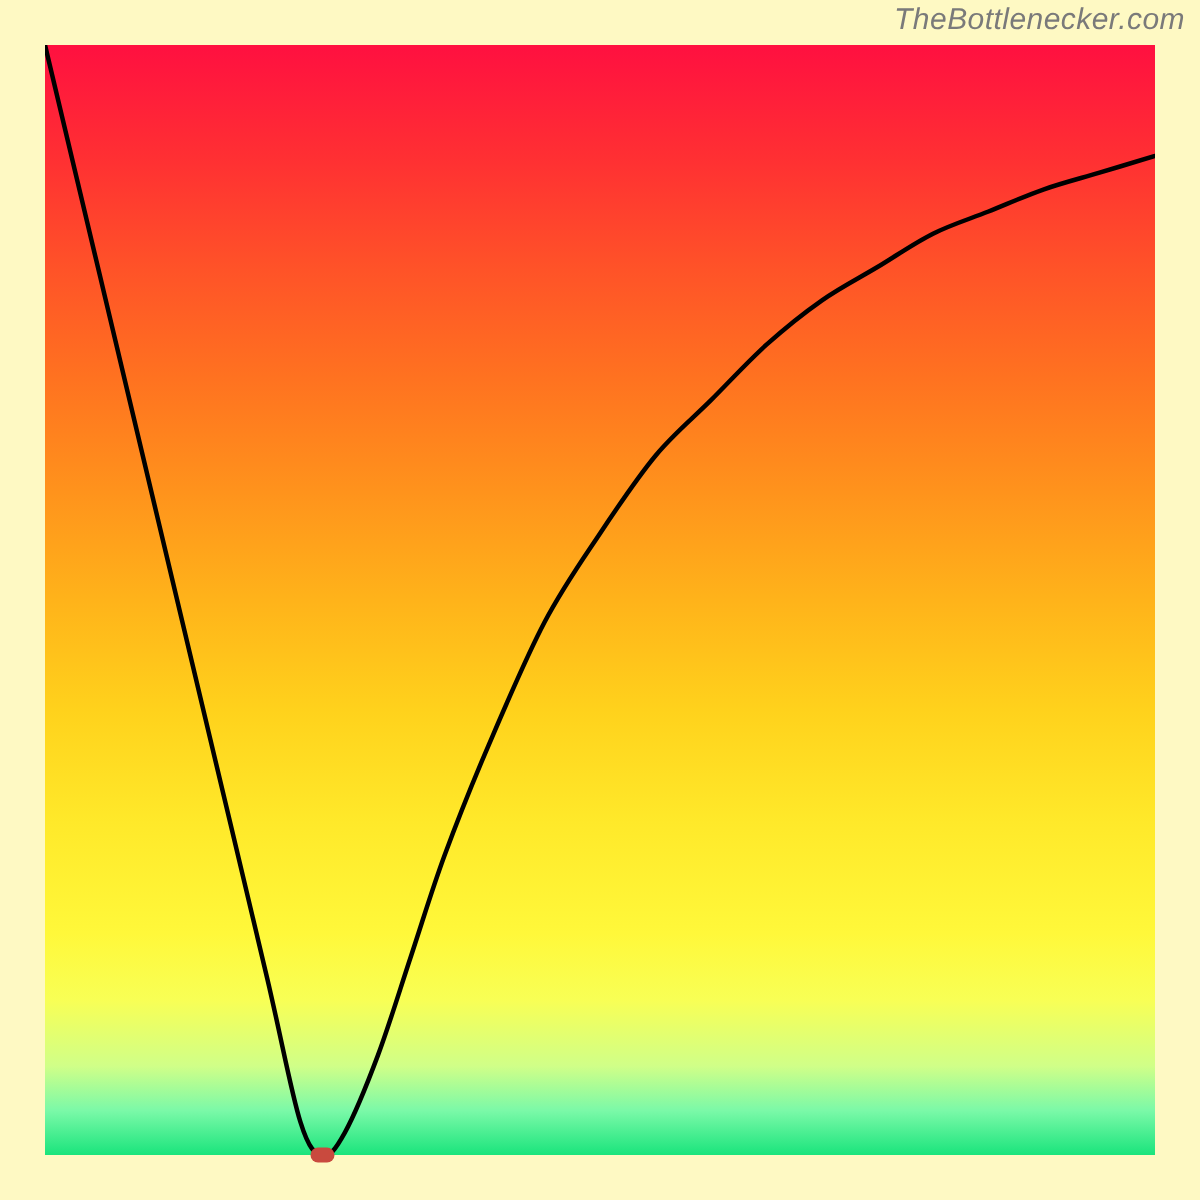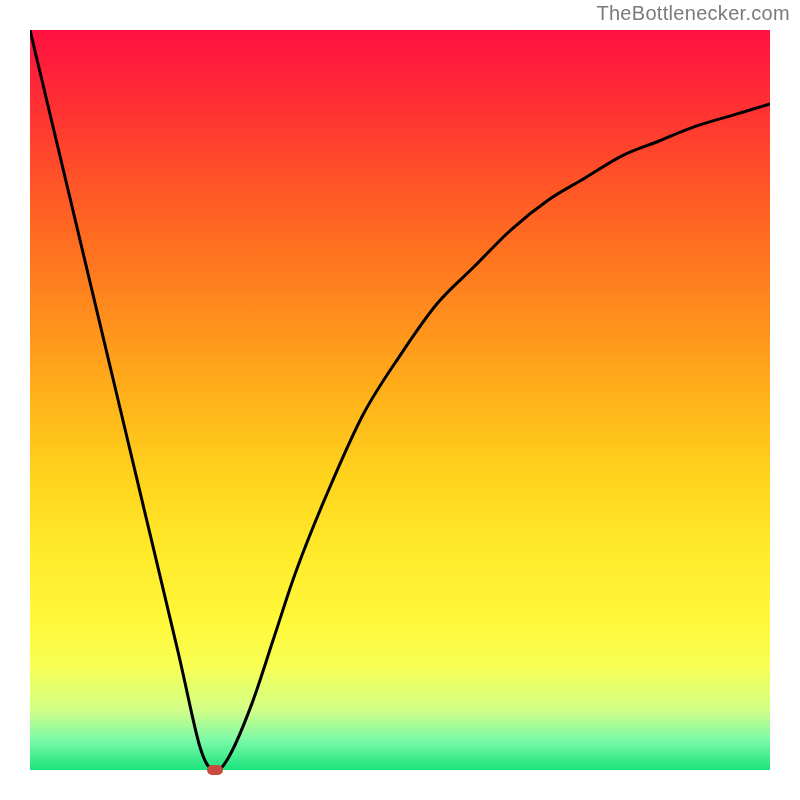--- a/index.html
+++ b/index.html
@@ -8,21 +8,22 @@
     width: 800px;
     height: 800px;
     overflow: hidden;
     background: #000;
     font-family: Arial, Helvetica, sans-serif;
   }
   .frame {
     position: relative;
     width: 800px;
     height: 800px;
-    background: #ffffff;
+    background: #fef9c3;
+    font-style: italic;
   }
   .watermark {
     position: absolute;
     top: 2px;
     right: 10px;
     color: #7a7a7a;
     font-size: 20px;
     font-weight: 500;
     letter-spacing: 0.3px;
     z-index: 5;

